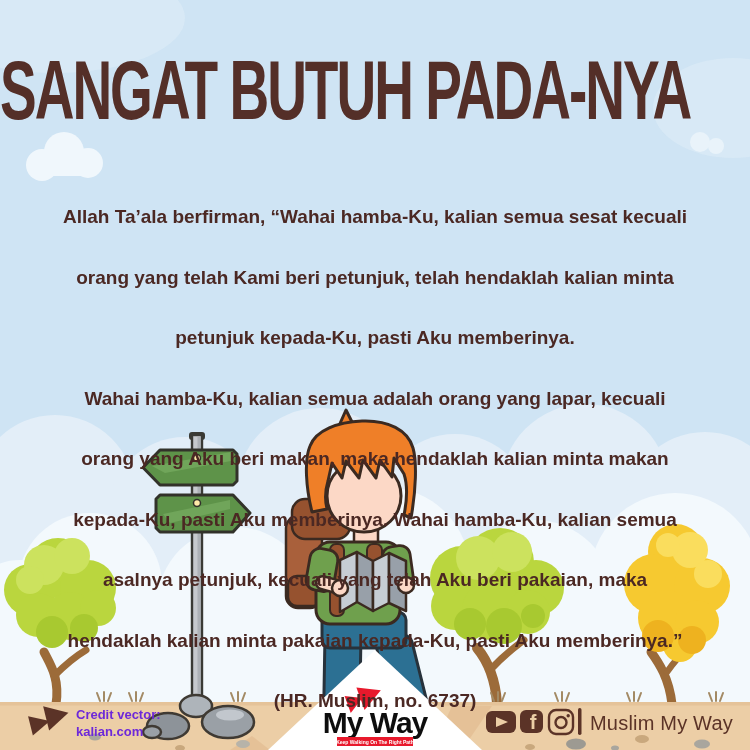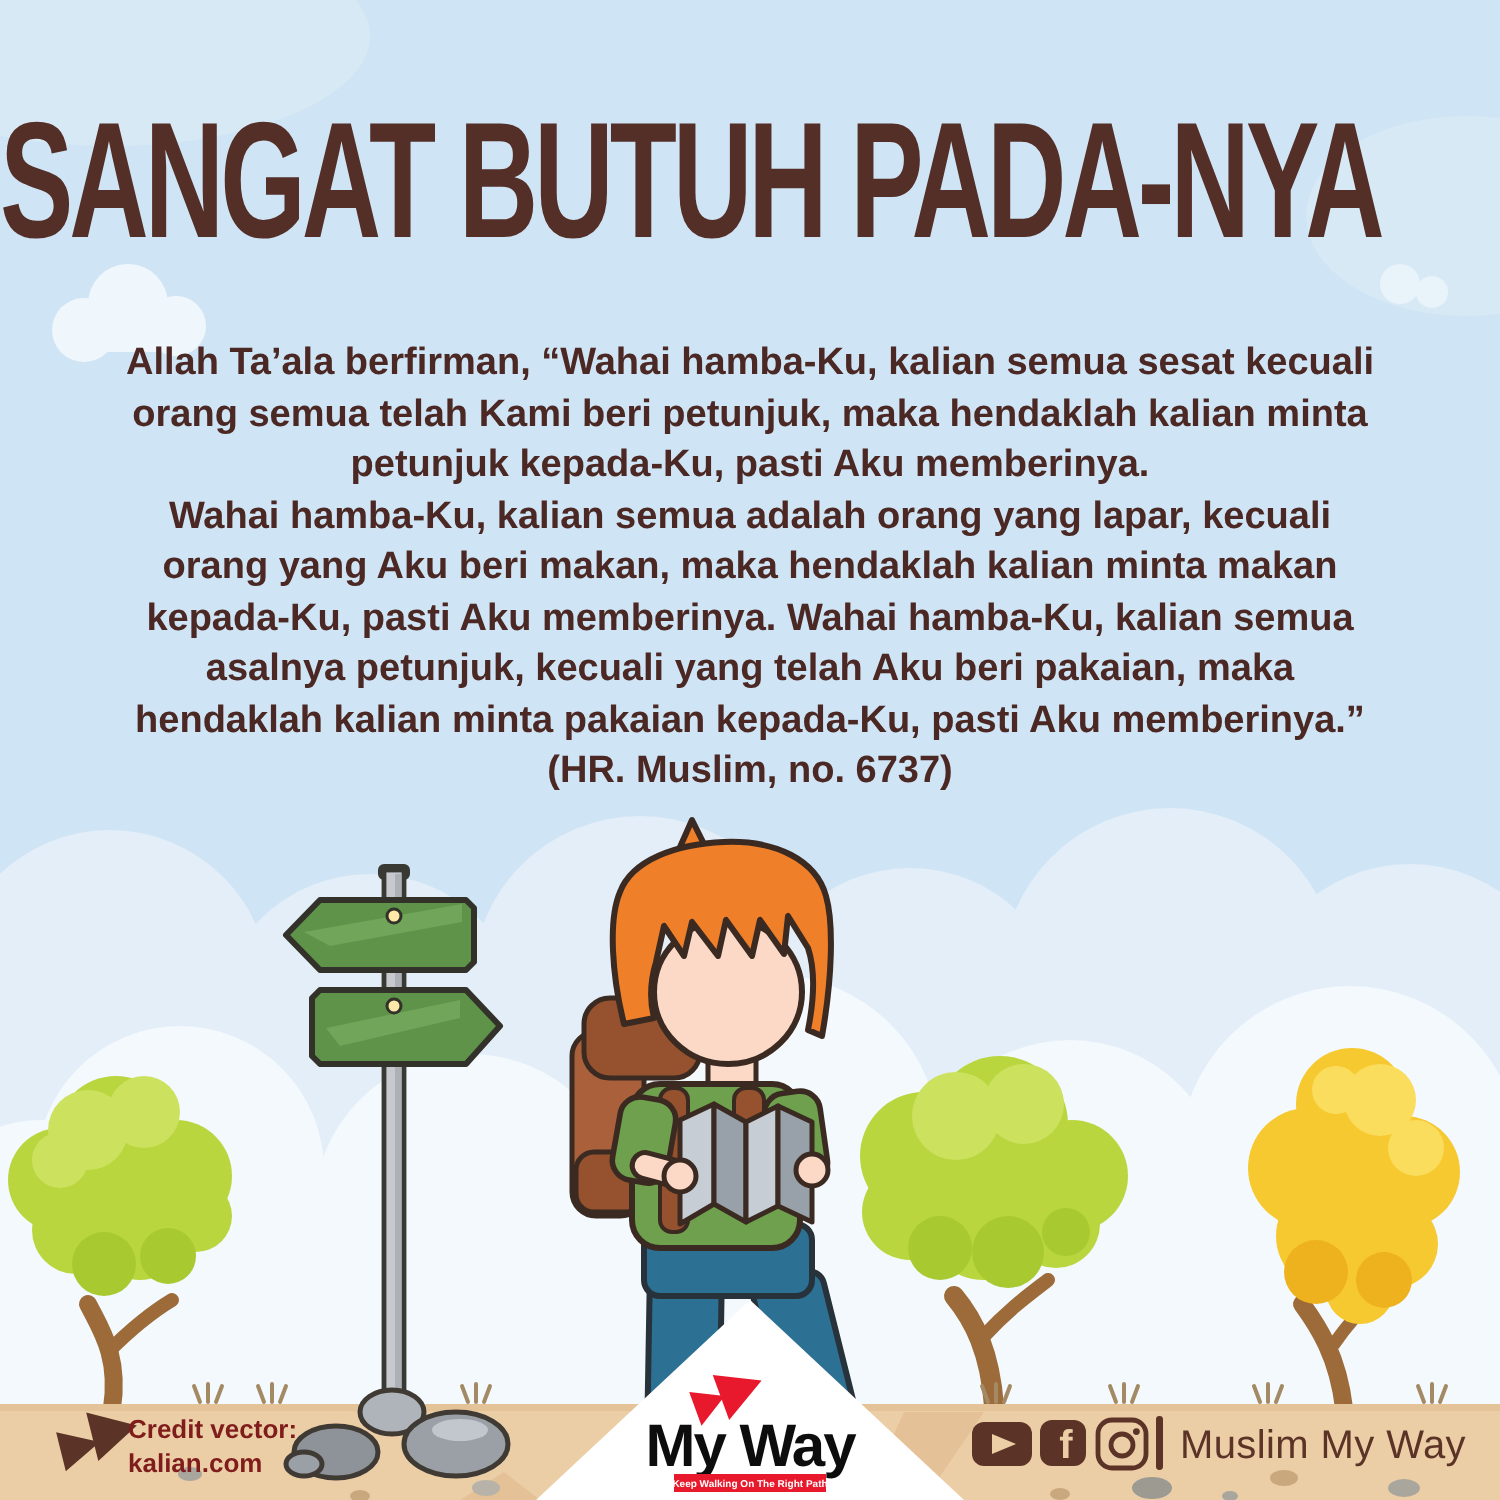--- a/index.html
+++ b/index.html
@@ -4,22 +4,22 @@
 <style>
   html,body{margin:0;padding:0;}
   body{font-family:"Liberation Sans",sans-serif;}
   #poster{position:relative;width:750px;height:750px;background:#cfe4f4;overflow:hidden;}
   #scene{position:absolute;left:0;top:0;width:750px;height:750px;}
   .title-wrap{position:absolute;top:42px;left:0;width:658px;text-align:right;z-index:3;}
   .title{display:inline-block;font-weight:bold;font-size:55px;letter-spacing:-2px;color:#542f28;
          transform:scaleY(1.5);transform-origin:center top;white-space:nowrap;}
   .quote{position:absolute;top:169px;left:0;width:750px;text-align:center;color:#4b2823;
          font-weight:bold;font-size:19px;line-height:25.5px;z-index:3;}
-  .quote div{white-space:nowrap;}
-  .credit{position:absolute;left:64px;top:706px;color:#7f1d1d;font-size:13px;font-weight:bold;
+  .quote div{white-space:nowrap;margin-top:35px;}
+  .credit{position:absolute;left:76px;top:706px;color:#6d28d9;font-size:13px;font-weight:bold;
           line-height:17px;z-index:3;}
   .account{position:absolute;left:590px;top:711px;color:#5b3327;font-size:20px;font-weight:normal;
            letter-spacing:.2px;line-height:24px;z-index:3;white-space:nowrap;}
 </style>
 </head>
 <body>
 
 <div id="poster">
 
   <svg id="scene" viewBox="0 0 750 750">
@@ -257,21 +257,21 @@
       <rect x="578" y="708" width="3.5" height="27" rx="1.7" fill="#5b3327"></rect>
     </g>
   </svg>
 
   <div class="title-wrap">
     <div class="title">SANGAT BUTUH PADA-NYA</div>
   </div>
 
   <div class="quote">
     <div>Allah Ta’ala berfirman, “Wahai hamba-Ku, kalian semua sesat kecuali</div>
-    <div>orang semua telah Kami beri petunjuk, maka hendaklah kalian minta</div>
+    <div>orang yang telah Kami beri petunjuk, telah hendaklah kalian minta</div>
     <div>petunjuk kepada-Ku, pasti Aku memberinya.</div>
     <div>Wahai hamba-Ku, kalian semua adalah orang yang lapar, kecuali</div>
     <div>orang yang Aku beri makan, maka hendaklah kalian minta makan</div>
     <div>kepada-Ku, pasti Aku memberinya. Wahai hamba-Ku, kalian semua</div>
     <div>asalnya petunjuk, kecuali yang telah Aku beri pakaian, maka</div>
     <div>hendaklah kalian minta pakaian kepada-Ku, pasti Aku memberinya.”</div>
     <div>(HR. Muslim, no. 6737)</div>
   </div>
 
   <div class="credit">

